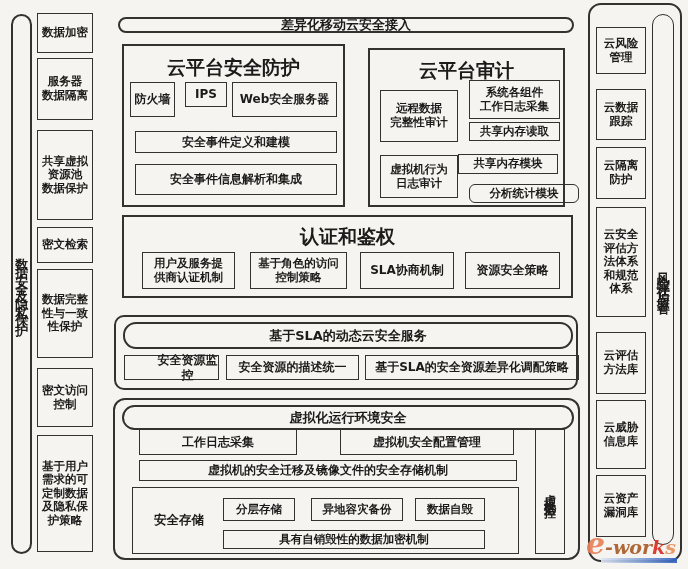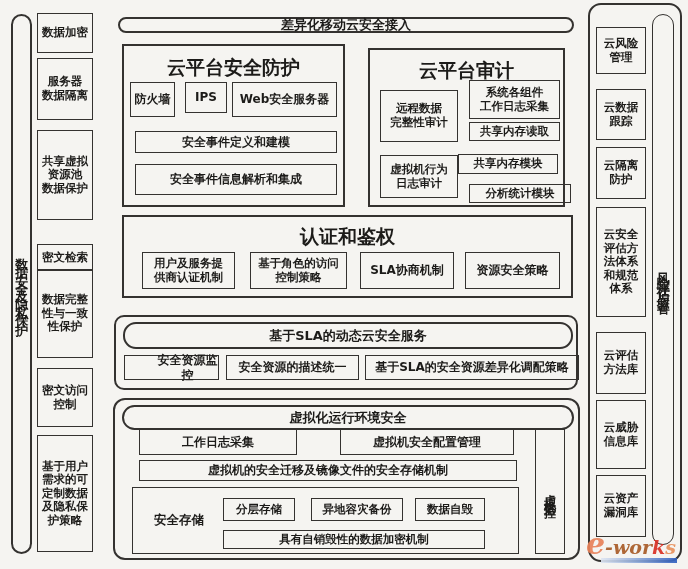--- a/index.html
+++ b/index.html
@@ -33,54 +33,54 @@
 <div class="stage">
 
   <div class="box round vtext" style="left:11px; top:14px; width:21px; height:540px; letter-spacing:8px; font-size:13px; border-width:2px;">数据安全及隐私保护</div>
 
   <div class="box sm" style="left:37px; top:13px;  width:56px; height:40px;">数据加密</div>
   <div class="box sm" style="left:37px; top:58px;  width:56px; height:62px;">服务器
 数据隔离</div>
   <div class="box sm" style="left:37px; top:130px; width:56px; height:90px;">共享虚拟
 资源池
 数据保护</div>
-  <div class="box sm" style="left:37px; top:244px; width:56px; height:27px;font-family:Liberation Serif, serif;">密文检索</div>
+  <div class="box sm" style="left:37px; top:227px; width:56px; height:36px;font-family:Liberation Serif, serif;">密文检索</div>
   <div class="box sm" style="left:37px; top:269px; width:56px; height:89px;">数据完整
 性与一致
 性保护</div>
   <div class="box sm" style="left:37px; top:368px; width:56px; height:59px;">密文访问
 控制</div>
   <div class="box sm" style="left:37px; top:435px; width:56px; height:117px;">基于用户
 需求的可
 定制数据
 及隐私保
 护策略</div>
 
   <div class="box round" style="left:118px; top:10px; width:456px; height:16px; font-size:13px; border-width:2px;margin-top:7px;">差异化移动云安全接入</div>
 
   <div class="panel" style="left:122px; top:44px; width:223px; height:163px;">
     <div class="sec-title" style="top:9px;">云平台安全防护</div>
     <div class="box" style="left:6px;   top:36px;  width:45px;  height:35px;">防火墙</div>
-    <div class="box" style="left:61px;  top:36px;  width:42px;  height:31px;">IPS</div>
+    <div class="box" style="left:61px;  top:36px;  width:42px;  height:25px;">IPS</div>
     <div class="box" style="left:108px; top:36px;  width:105px; height:35px;">Web安全服务器</div>
     <div class="box" style="left:11px;  top:85px;  width:202px; height:22px;">安全事件定义和建模</div>
     <div class="box" style="left:11px;  top:118px; width:202px; height:31px;">安全事件信息解析和集成</div>
   </div>
 
   <div class="panel" style="left:368px; top:48px; width:197px; height:159px;">
     <div class="sec-title" style="top:8px;">云平台审计</div>
     <div class="box sm" style="left:10px; top:40px;  width:78px; height:52px;">远程数据
 完整性审计</div>
     <div class="box sm" style="left:10px; top:105px; width:78px; height:43px;">虚拟机行为
 日志审计</div>
     <div class="box sm" style="left:99px; top:30px;  width:91px; height:39px;">系统各组件
 工作日志采集</div>
     <div class="box sm" style="left:99px; top:72px;  width:91px; height:19px;">共享内存读取</div>
     <div class="box sm" style="left:88px; top:104px; width:100px; height:20px;">共享内存模块</div>
-    <div class="box sm" style="left:99px; top:134px; width:102px; height:19px;">分析统计模块</div>
+    <div class="box sm" style="left:99px; top:134px; width:110px; height:19px;border-radius:6px;">分析统计模块</div>
   </div>
 
   <div class="panel" style="left:122px; top:215px; width:451px; height:83px;padding-left:44px;">
     <div class="sec-title" style="top:7px;">认证和鉴权</div>
     <div class="box sm" style="left:18px;  top:35px; width:93px; height:37px;">用户及服务提
 供商认证机制</div>
     <div class="box sm" style="left:126px; top:35px; width:97px; height:37px;">基于角色的访问
 控制策略</div>
     <div class="box" style="left:236px; top:35px; width:94px; height:37px;">SLA协商机制</div>
     <div class="box" style="left:341px; top:35px; width:95px; height:37px;">资源安全策略</div>

